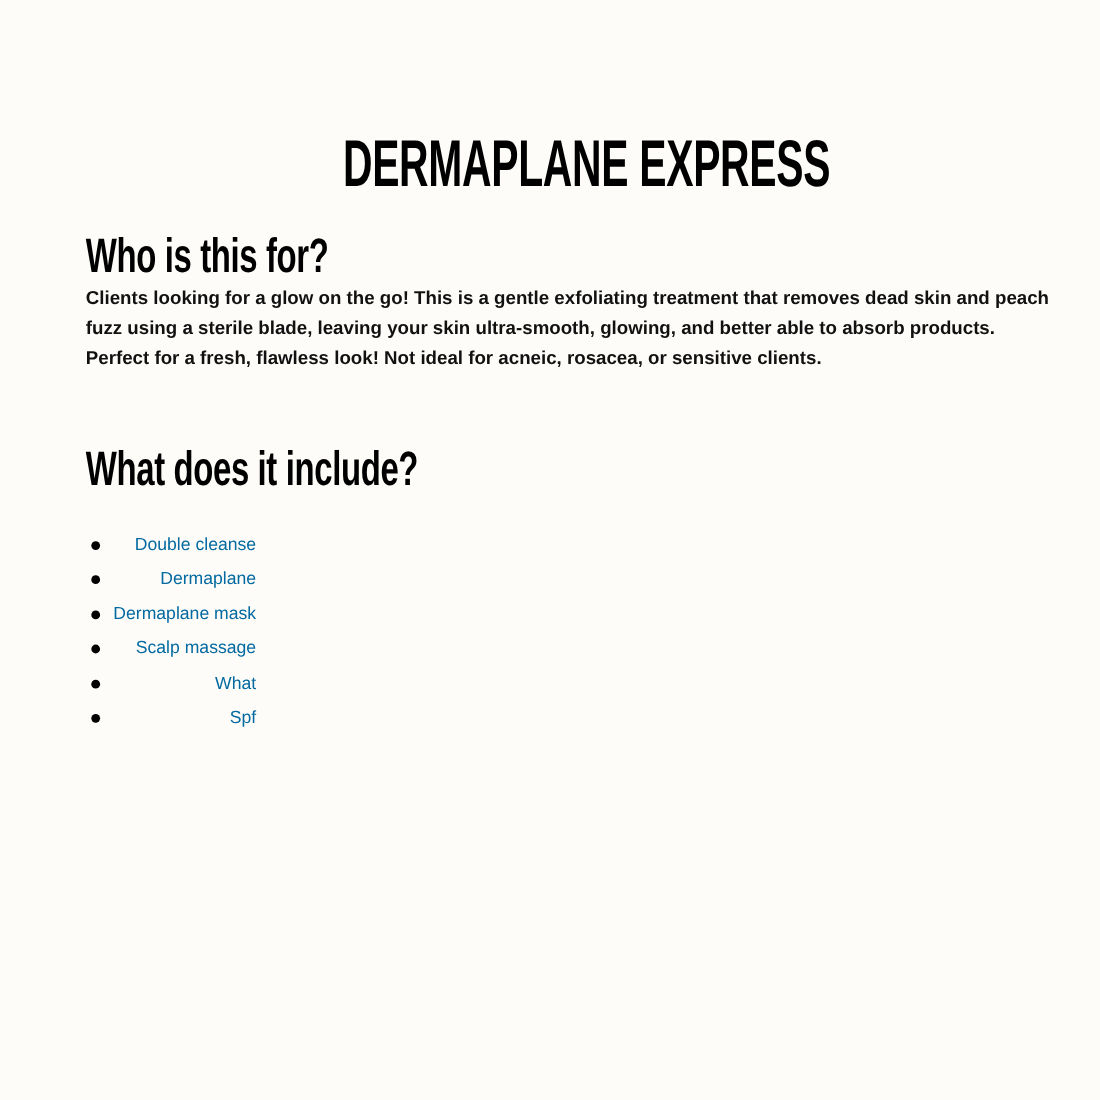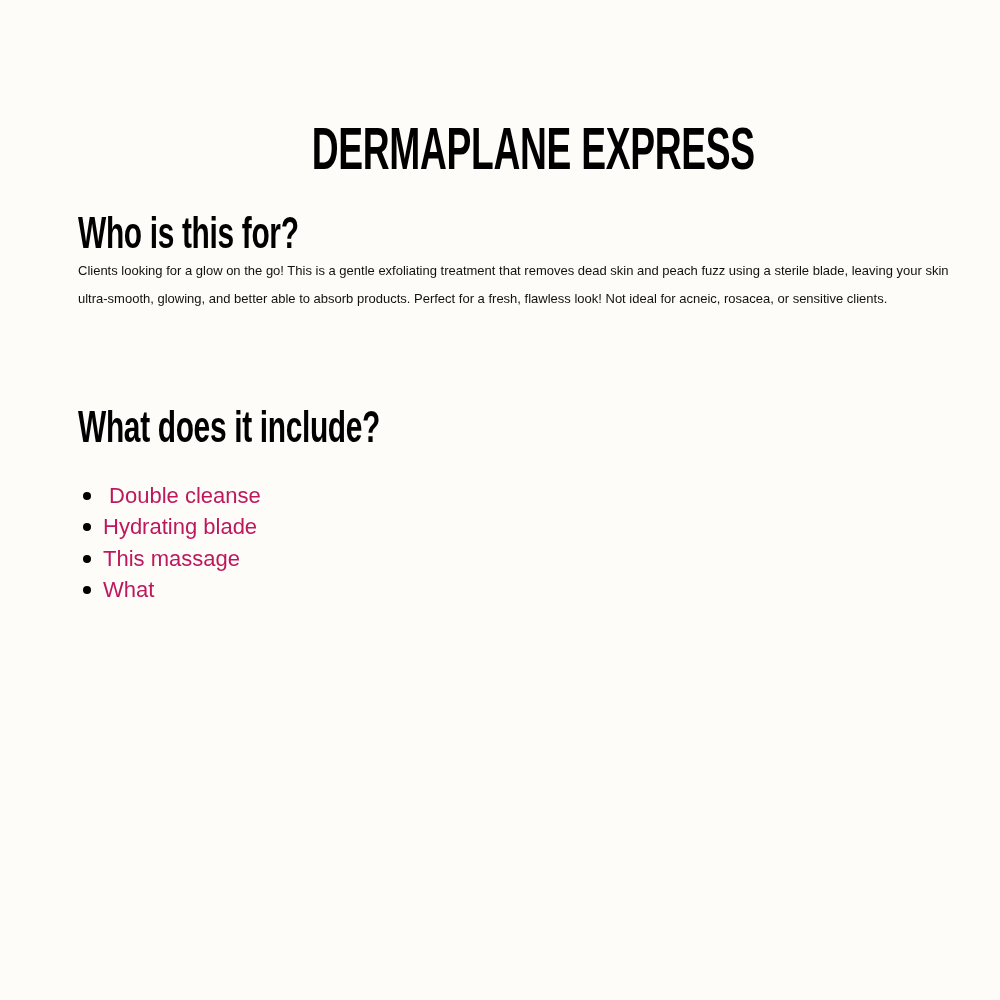--- a/index.html
+++ b/index.html
@@ -44,40 +44,42 @@
       line-height: 46px;
       transform: scaleX(0.68);
     }
     #heading-who { top: 210px; }
     #heading-what { top: 404px; }
     #description {
       position: absolute;
       left: 78px;
       top: 257px;
       width: 880px;
-      font-size: 13px;
+      font-size: 17px;
       line-height: 27.5px;
       color: #111111;
       margin: 0;
+      font-weight: bold;
     }
     #includes-list {
       position: absolute;
       left: 78px;
       top: 480px;
       margin: 0;
       padding: 0;
       list-style: none;
     }
     #includes-list li {
       position: relative;
-      font-size: 22px;
+      font-size: 16px;
       line-height: 31.4px;
       padding-left: 25px;
-      color: #be185d;
+      color: #0369a1;
       white-space: pre;
+      text-align: right;
     }
     #includes-list li .bullet {
       position: absolute;
       left: 5px;
       top: 12px;
       width: 8px;
       height: 8px;
       border-radius: 50%;
       background: #000000;
     }
@@ -90,16 +92,18 @@
 </div>
 
 <span id="heading-who" class="condensed heading">Who is this for?</span>
 
 <p id="description">Clients looking for a glow on the go! This is a gentle exfoliating treatment that removes dead skin and peach fuzz using a sterile blade, leaving your skin ultra-smooth, glowing, and better able to absorb products. Perfect for a fresh, flawless look! Not ideal for acneic, rosacea, or sensitive clients.</p>
 
 <span id="heading-what" class="condensed heading">What does it include?</span>
 
 <ul id="includes-list">
   <li><span class="bullet"></span><span> Double cleanse</span></li>
-  <li><span class="bullet"></span><span>Hydrating blade</span></li>
-  <li><span class="bullet"></span><span>This massage</span></li>
+  <li><span class="bullet"></span><span>Dermaplane</span></li>
+  <li><span class="bullet"></span><span>Dermaplane mask</span></li>
+  <li><span class="bullet"></span><span>Scalp massage</span></li>
   <li><span class="bullet"></span><span>What</span></li>
+  <li><span class="bullet"></span><span>Spf</span></li>
 </ul>
 
 </body></html>

